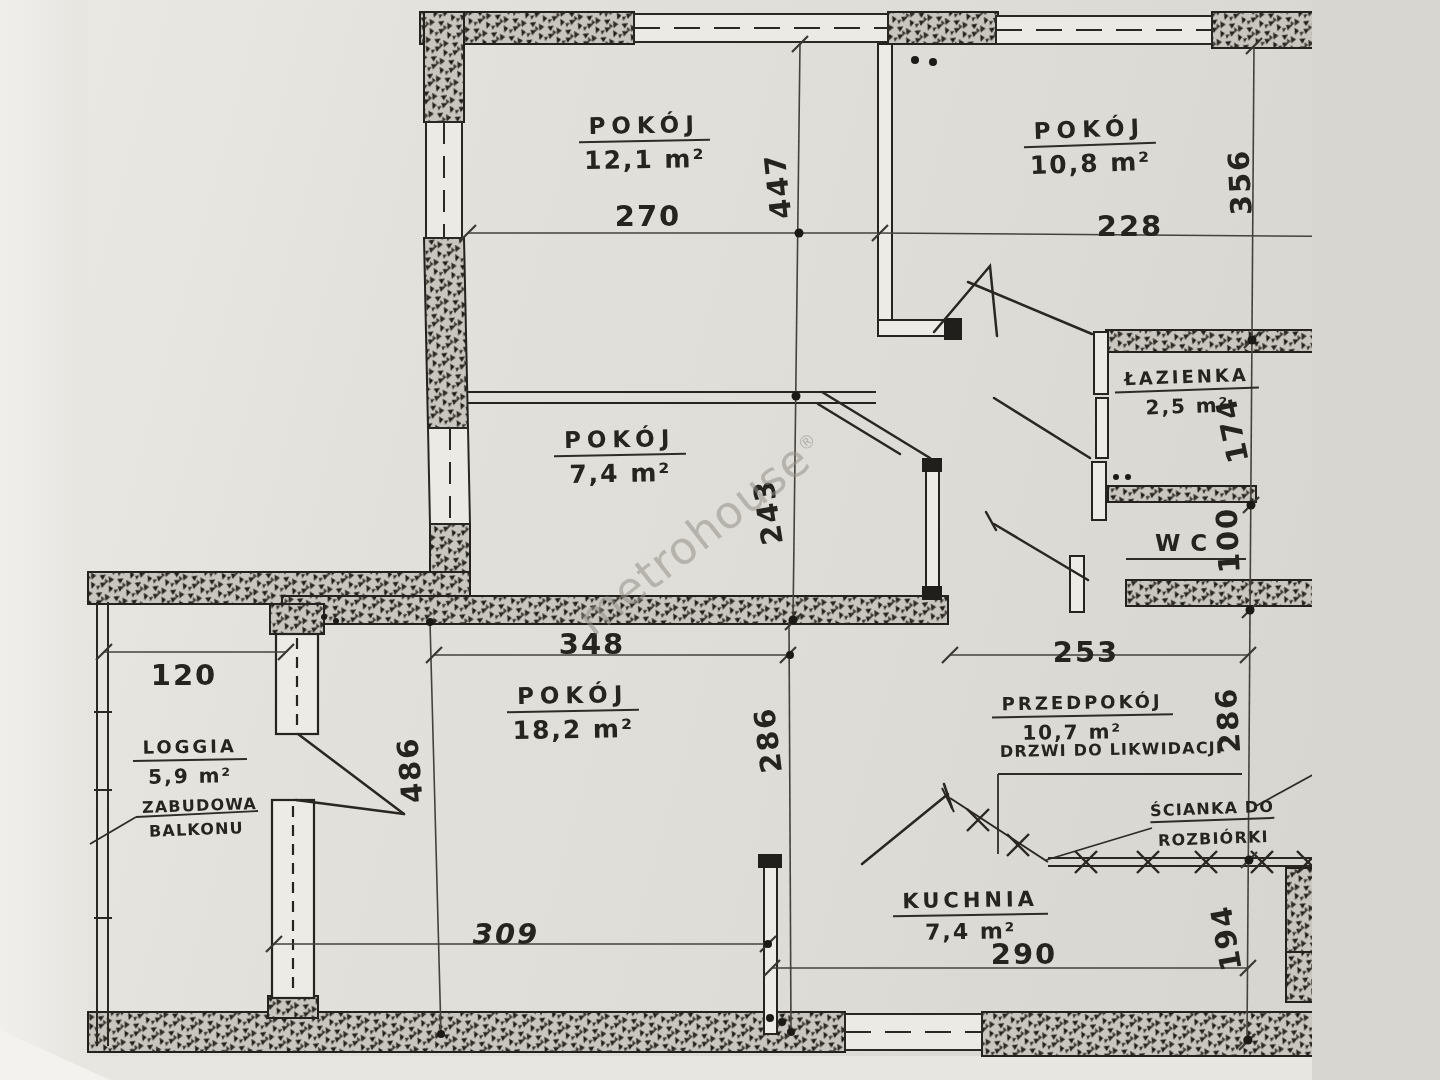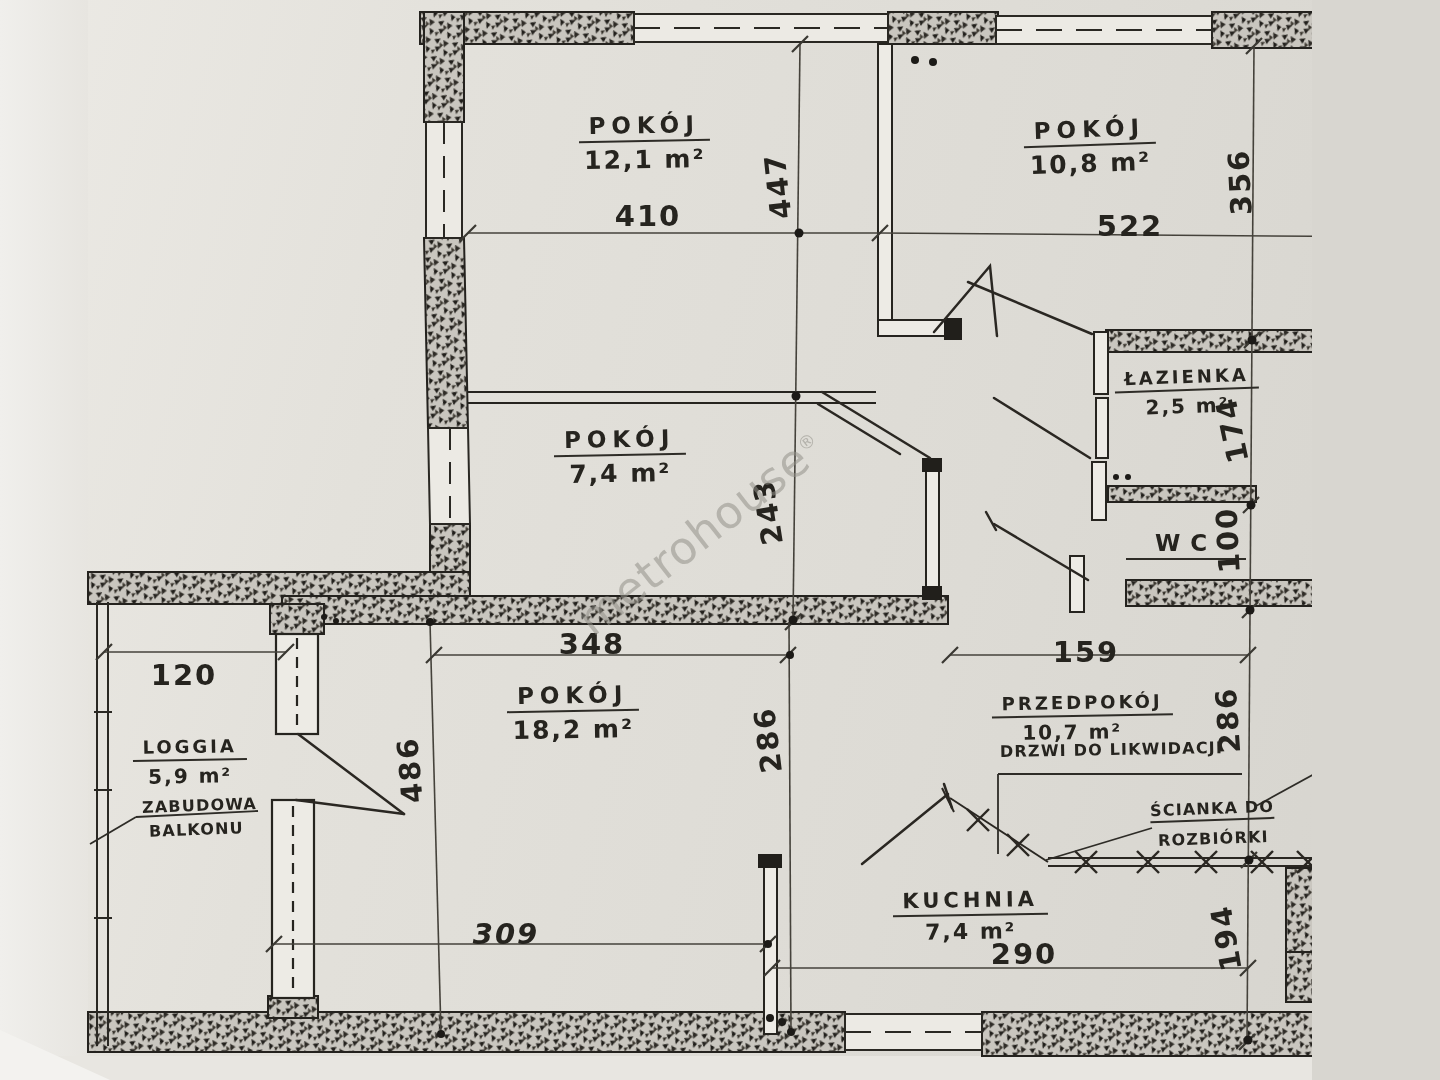--- a/index.html
+++ b/index.html
@@ -246,30 +246,30 @@
   </div>
   <div class="lbl room-label md" style="left:888px;top:888px;width:165px;transform:rotate(-1deg);">
     <div class="room-name">KUCHNIA</div>
     <div class="room-area">7,4 m²</div>
   </div>
   <div class="lbl room-label sm" style="left:120px;top:736px;width:140px;transform:rotate(-1deg);">
     <div class="room-name">LOGGIA</div>
     <div class="room-area">5,9 m²</div>
   </div>
 
-  <div class="lbl dim" style="left:648px;top:216px;">410</div>
+  <div class="lbl dim" style="left:648px;top:216px;">270</div>
   <div class="lbl dim" style="left:778px;top:186px;transform:translate(-50%,-50%) rotate(-96deg);">447</div>
-  <div class="lbl dim" style="left:1130px;top:226px;">522</div>
+  <div class="lbl dim" style="left:1130px;top:226px;">228</div>
   <div class="lbl dim" style="left:1240px;top:182px;transform:translate(-50%,-50%) rotate(-93deg);">356</div>
   <div class="lbl dim" style="left:1232px;top:430px;transform:translate(-50%,-50%) rotate(-102deg);">174</div>
   <div class="lbl dim" style="left:1228px;top:540px;transform:translate(-50%,-50%) rotate(-93deg);">100</div>
   <div class="lbl dim" style="left:768px;top:512px;transform:translate(-50%,-50%) rotate(-99deg);">243</div>
   <div class="lbl dim" style="left:184px;top:640px;margin-top:35px;">120</div>
   <div class="lbl dim" style="left:592px;top:644px;">348</div>
-  <div class="lbl dim" style="left:1086px;top:652px;">159</div>
+  <div class="lbl dim" style="left:1086px;top:652px;">253</div>
   <div class="lbl dim" style="left:410px;top:770px;transform:translate(-50%,-50%) rotate(-95deg);">486</div>
   <div class="lbl dim" style="left:768px;top:740px;transform:translate(-50%,-50%) rotate(-97deg);">286</div>
   <div class="lbl dim" style="left:1228px;top:720px;transform:translate(-50%,-50%) rotate(-94deg);">286</div>
   <div class="lbl dim" style="left:1226px;top:938px;transform:translate(-50%,-50%) rotate(-100deg);">194</div>
   <div class="lbl dim" style="left:506px;top:934px;font-style:italic;">309</div>
   <div class="lbl dim" style="left:1024px;top:954px;">290</div>
 
   <div class="lbl note" style="left:1000px;top:740px;transform:rotate(-1deg);">DRZWI DO LIKWIDACJI</div>
   <div class="lbl note" style="left:1150px;top:799px;transform:rotate(-2deg);"><span class="u">ŚCIANKA DO</span></div>
   <div class="lbl note" style="left:1158px;top:829px;transform:rotate(-2deg);">ROZBIÓRKI</div>

